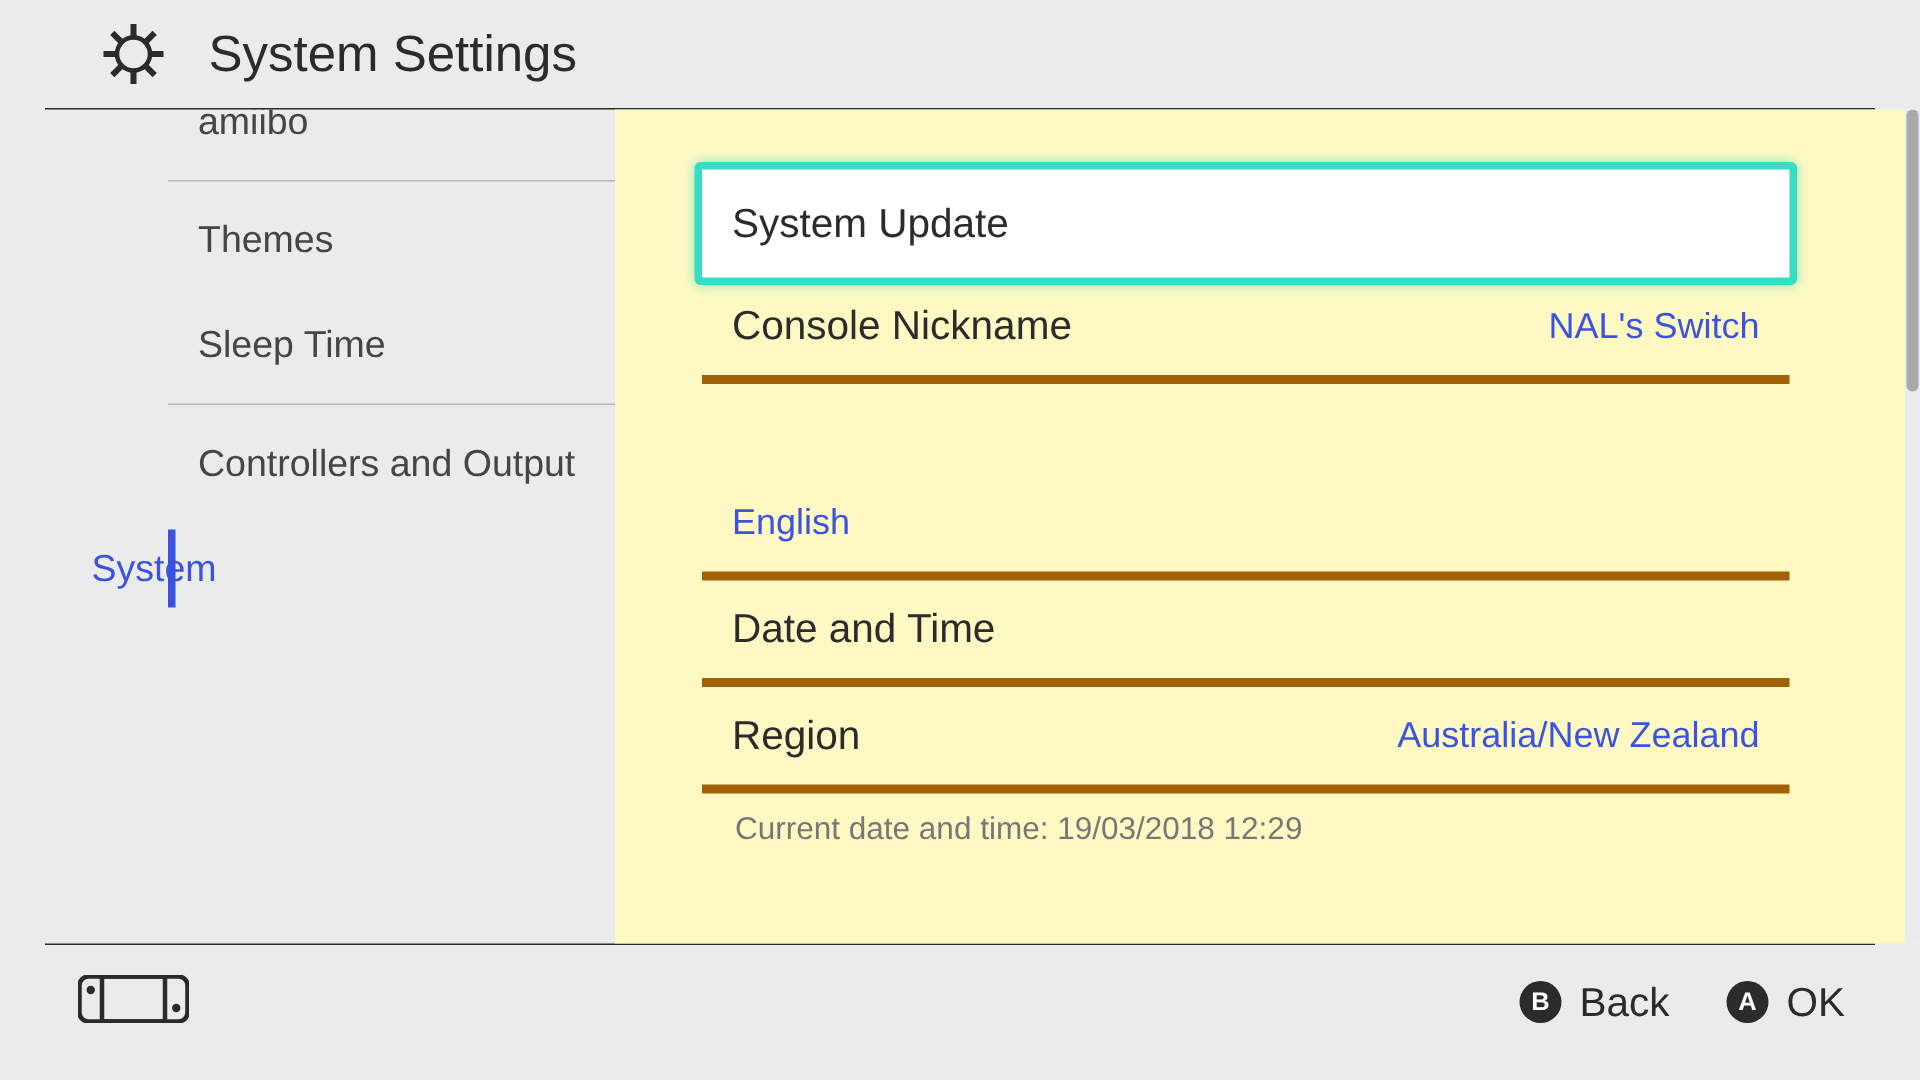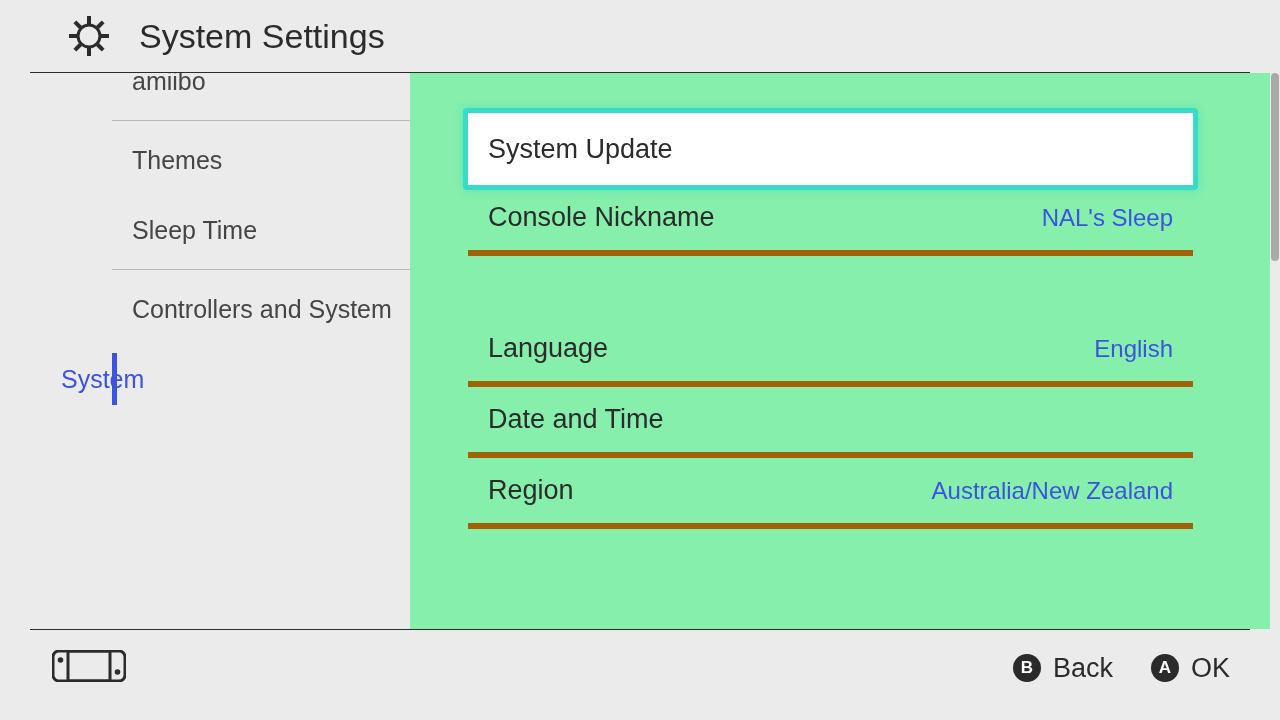--- a/index.html
+++ b/index.html
@@ -76,21 +76,21 @@
       width: 5px;
       background: #3b53e0;
     }
     .sidebar-divider {
       height: 1px;
       background: #b8b8b8;
       margin: 4px 30px 4px 80px;
     }
     .content {
       flex: 1;
-      background: #86efac;
+      background: #fef9c3;
       position: relative;
       padding-top: 40px;
       overflow: hidden;
     }
     .content-inner {
       width: 725px;
       margin-left: 58px;
     }
     .row {
       height: 71px;
@@ -217,55 +217,55 @@
       </div>
       <div class="sidebar-divider"></div>
       <div class="sidebar-item">
         <span>Themes</span>
       </div>
       <div class="sidebar-item">
         <span>Sleep Time</span>
       </div>
       <div class="sidebar-divider"></div>
       <div class="sidebar-item">
-        <span>Controllers and System</span>
+        <span>Controllers and Output</span>
       </div>
       <div class="sidebar-item selected">
         <span>System</span>
       </div>
     </div>
   </nav>
 
   <main class="content">
     <div class="scrollbar-track">
       <div class="scrollbar-thumb"></div>
     </div>
     <div class="content-inner">
       <div class="row selected-row">
         <span class="row-label">System Update</span>
       </div>
 
       <div class="row">
         <span class="row-label">Console Nickname</span>
-        <span class="row-value">NAL's Sleep</span>
+        <span class="row-value">NAL's Switch</span>
       </div>
 
       <div class="section-gap"></div>
 
       <div class="row">
-        <span class="row-label">Language</span>
         <span class="row-value">English</span>
       </div>
       <div class="row">
         <span class="row-label">Date and Time</span>
       </div>
       <div class="row">
         <span class="row-label">Region</span>
         <span class="row-value">Australia/New Zealand</span>
       </div>
+      <div class="info-text">Current date and time: 19/03/2018 12:29</div>
     </div>
   </main>
 
 </div>
 
 <div class="footer">
   <div class="footer-left">
     <span class="console-icon">
       <svg viewBox="0 0 74 32">
         <rect x="1" y="1" width="72" height="30" rx="6" fill="none" stroke="#2b2b2b" stroke-width="3"></rect>

